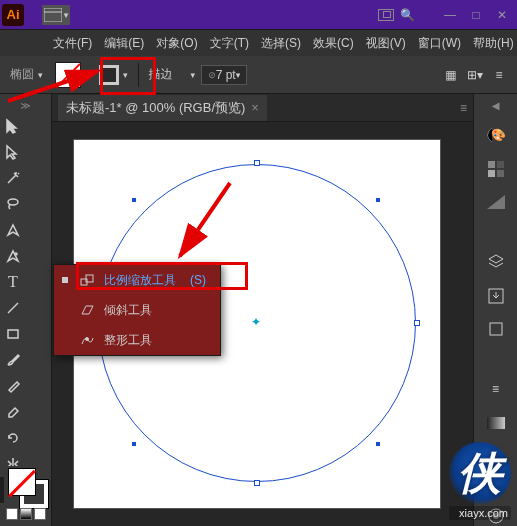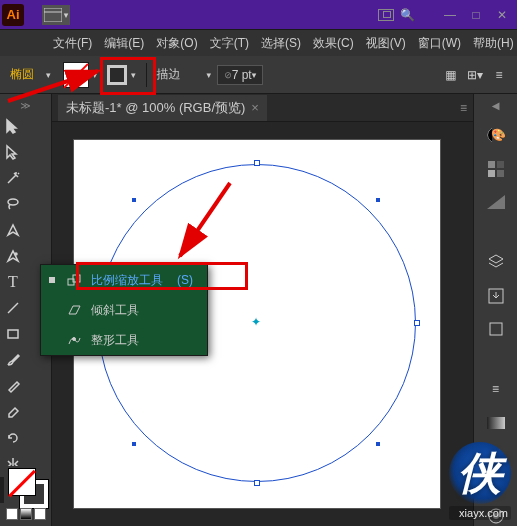--- a/index.html
+++ b/index.html
@@ -16,26 +16,26 @@
 .doc-icon::after { content: ''; position: absolute; right: 2px; bottom: 2px; width: 6px; height: 5px; border: 1px solid #888; }
 .search-box { display: flex; align-items: center; color: #888; }
 .search-box .mag { margin-right: 4px; }
 .win-controls { display: flex; margin-left: 12px; }
 .win-btn { width: 26px; height: 20px; display: flex; align-items: center; justify-content: center; color: #999; font-size: 12px; }
 
 .menubar { height: 26px; background: #323232; display: flex; align-items: center; padding: 0 8px; gap: 4px; margin-left: 41px; }
 .menubar span { padding: 2px 4px; white-space: nowrap; font-size: 12px; }
 
 .controlbar { height: 38px; background: #393939; display: flex; align-items: center; padding: 0 10px; border-bottom: 1px solid #1a1a1a; }
-.ctrl-label { color: #eab308; margin-right: 12px; }
+.ctrl-label { color: #a3a3a3; margin-right: 4px; }
 .cb-swatch { width: 26px; height: 26px; background: #fff; position: relative; border: 1px solid #1a1a1a; }
 .cb-swatch .diag { position: absolute; width: 140%; height: 2px; background: red; top: 50%; left: -20%; transform: rotate(-45deg); }
 .cb-swatch-outline { width: 20px; height: 20px; border: 3px solid #ccc; background: #2a2a2a; margin-left: 10px; }
 .cb-sep { width: 1px; height: 24px; background: #1a1a1a; margin: 0 10px; }
-.stroke-label { margin-right: 20px; }
+.stroke-label { margin-right: 12px; }
 .stroke-val { background: #2a2a2a; border: 1px solid #555; padding: 2px 6px; min-width: 40px; display: flex; align-items: center; justify-content: space-between; }
 .cb-right { margin-left: auto; display: flex; align-items: center; gap: 8px; }
 .cb-icon { width: 16px; height: 16px; display: flex; align-items: center; justify-content: center; color: #ccc; }
 
 .workspace { display: flex; height: calc(100% - 94px); position: relative; }
 
 .toolbar-col { width: 52px; background: #393939; border-right: 1px solid #1a1a1a; display: flex; flex-wrap: wrap; align-content: flex-start; padding-top: 4px; }
 .toolbar-col::before { content: '≫'; width: 100%; text-align: center; color: #888; font-size: 10px; padding: 2px 0; }
 .tool { width: 26px; height: 26px; display: flex; align-items: center; justify-content: center; color: #d0d0d0; font-size: 14px; position: relative; }
 .tool.active { background: #1f1f1f; }
@@ -50,21 +50,21 @@
 .canvas { position: absolute; left: 22px; top: 46px; width: 366px; height: 368px; background: #fff; outline: 1px solid #555; }
 .circle { position: absolute; left: 24px; top: 24px; width: 318px; height: 318px; border: 1.5px solid #1a4dcc; border-radius: 50%; }
 .sel-handle { position: absolute; width: 6px; height: 6px; background: #fff; border: 1px solid #1a4dcc; }
 .sel-dot { position: absolute; width: 4px; height: 4px; background: #1a4dcc; }
 .center-mark { position: absolute; left: 182px; top: 182px; color: #00a0c0; font-size: 12px; transform: translate(-50%,-50%); }
 
 .right-strip { width: 44px; background: #393939; border-left: 1px solid #1a1a1a; display: flex; flex-direction: column; align-items: center; padding-top: 6px; gap: 14px; }
 .right-strip .caret { color: #888; font-size: 10px; }
 .panel-icon { width: 22px; height: 22px; display: flex; align-items: center; justify-content: center; color: #ccc; }
 
-.tool-flyout { position: absolute; left: 40px; top: 264px; background: #14532d; border: 1px solid #1a1a1a; box-shadow: 2px 2px 8px rgba(0,0,0,0.6); z-index: 50; }
+.tool-flyout { position: absolute; left: 53px; top: 264px; background: #7f1d1d; border: 1px solid #1a1a1a; box-shadow: 2px 2px 8px rgba(0,0,0,0.6); z-index: 50; }
 .fly-item { display: flex; align-items: center; padding: 6px 14px 6px 8px; gap: 8px; font-size: 12px; color: #ccc; white-space: nowrap; }
 .fly-item.hi { color: #5aa9ff; }
 .fly-icon { width: 18px; height: 18px; display: flex; align-items: center; justify-content: center; }
 .fly-bullet { width: 6px; height: 6px; background: #ccc; margin-right: 2px; }
 
 .annot-red-box1 { position: absolute; border: 3px solid #e30000; pointer-events: none; z-index: 60; }
 .annot-arrow { position: absolute; z-index: 60; pointer-events: none; }
 
 .footer-swatches { position: absolute; left: 4px; bottom: 4px; width: 46px; height: 56px; background: #393939; z-index: 5; }
 .sw-fill { position: absolute; left: 4px; top: 2px; width: 28px; height: 28px; background: #fff; border: 1px solid #000; }

